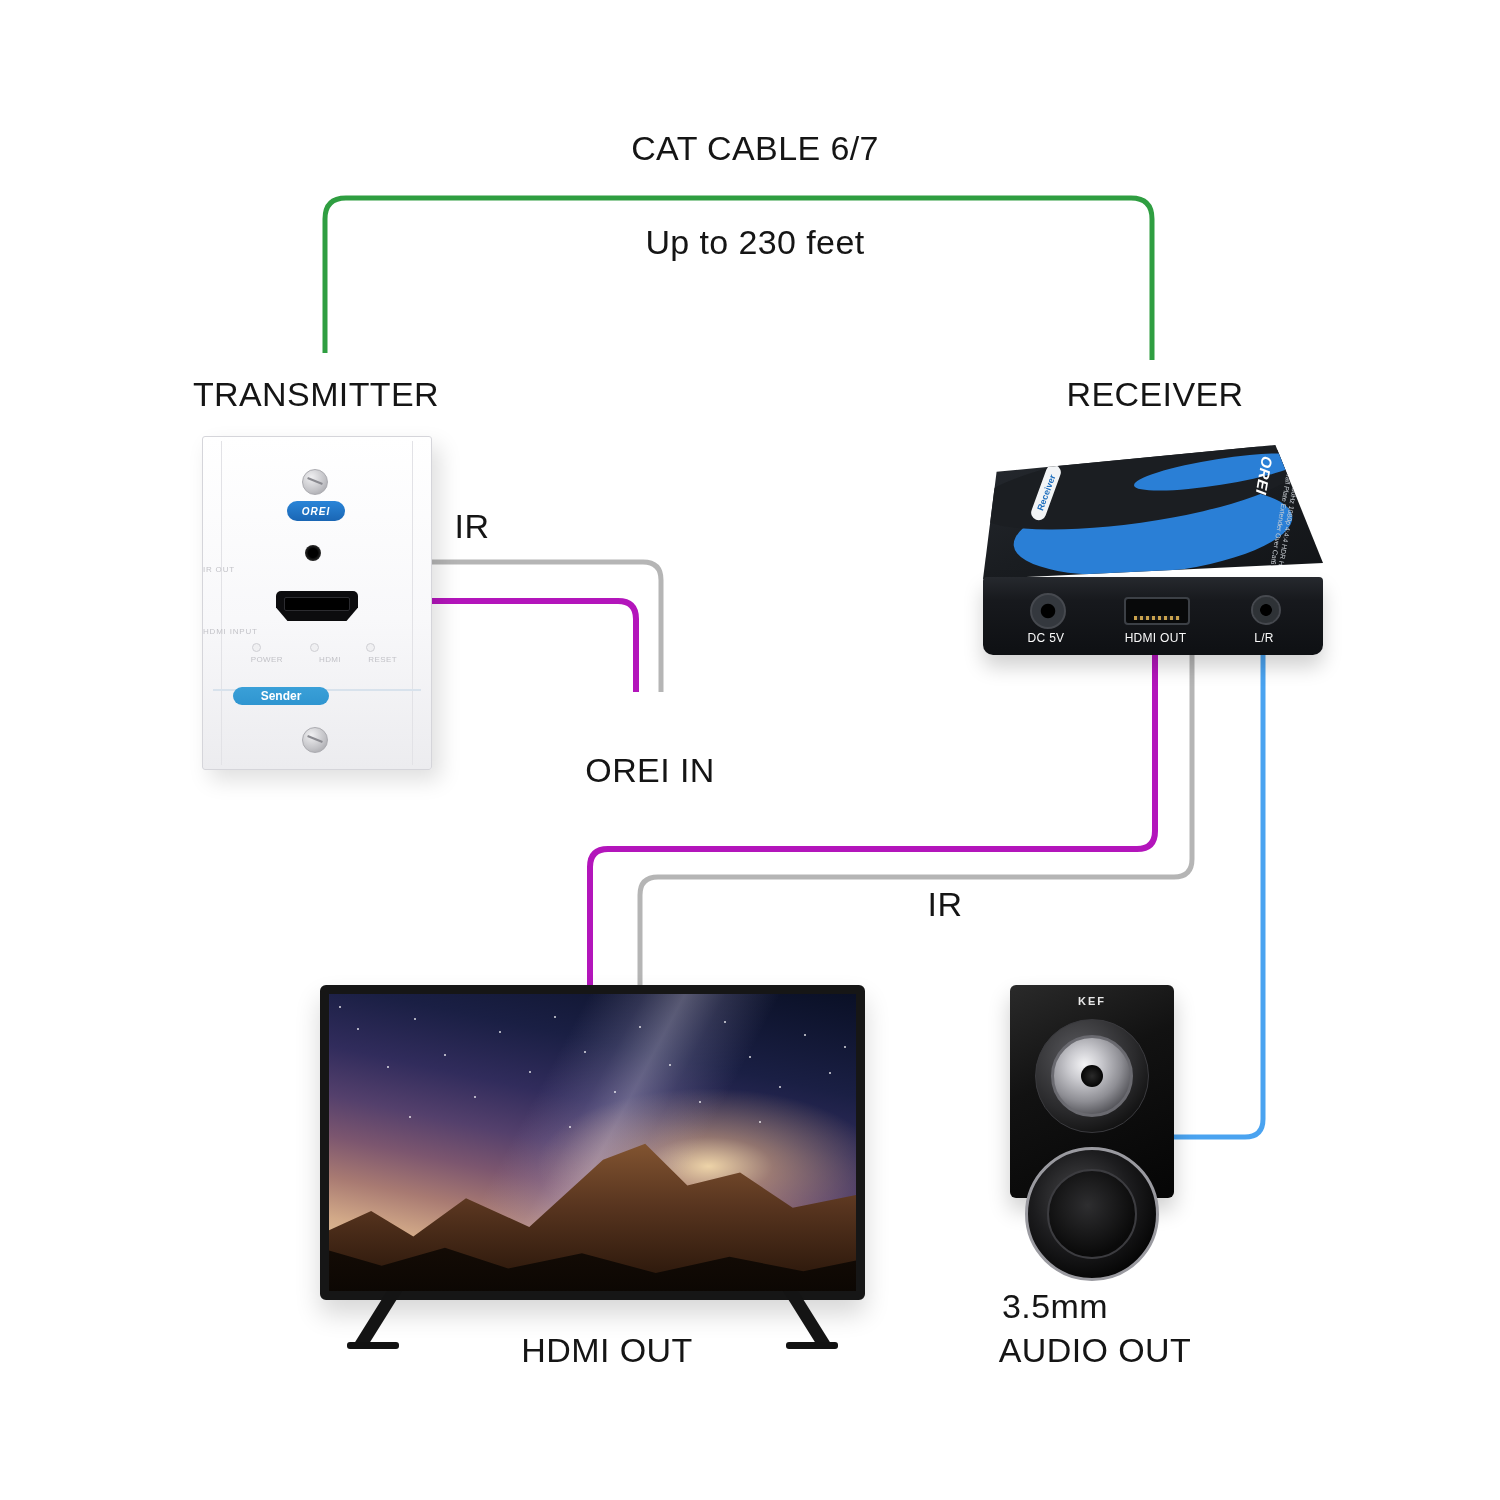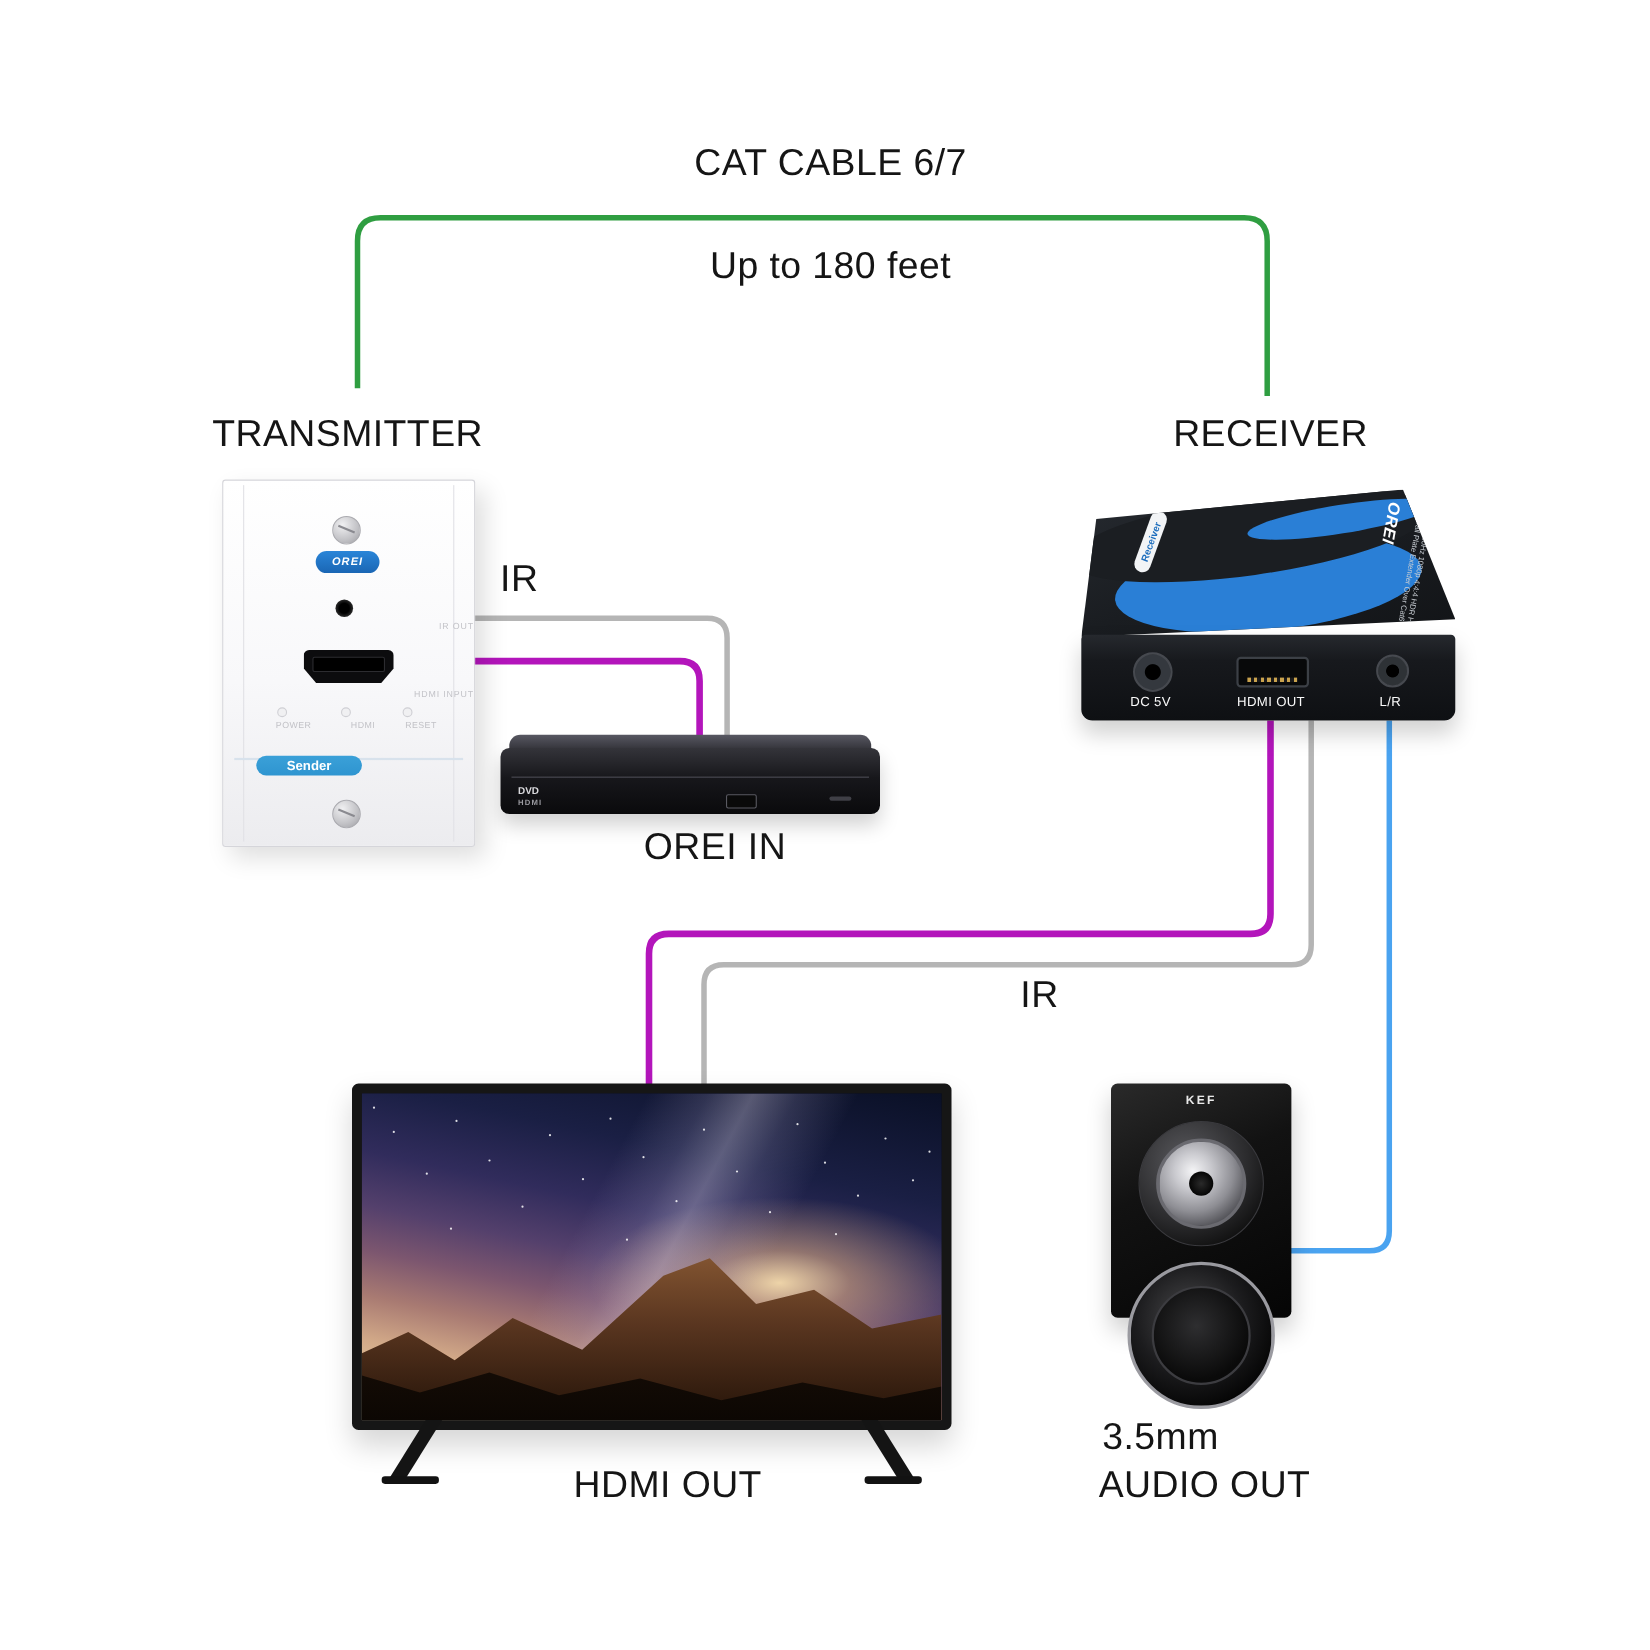--- a/index.html
+++ b/index.html
@@ -37,21 +37,21 @@
   .screw{position:absolute;width:24px;height:24px;border-radius:50%;
     background:radial-gradient(circle at 35% 30%,#f0f0f2,#c2c2c6 60%,#9d9da2);
     border:1px solid #ababb0;}
   .screw::after{content:"";position:absolute;left:4px;right:4px;top:10px;height:2px;
     background:#8a8a90;transform:rotate(22deg);}
   .orei-pill{position:absolute;left:84px;top:64px;width:58px;height:20px;border-radius:10px;
     background:linear-gradient(180deg,#2a85d8,#1a66b4);display:flex;align-items:center;justify-content:center;
     color:#fff;font-size:10px;font-weight:bold;font-style:italic;letter-spacing:1px;}
   .ir-jack{position:absolute;left:102px;top:108px;width:16px;height:16px;border-radius:50%;
     background:radial-gradient(circle,#000 40%,#2a2a2a 70%,#606066);}
-  .tiny-label{position:absolute;left:0;right:0;text-align:right;color:#c3c3c8;
+  .tiny-label{position:absolute;left:0;right:0;text-align:left;color:#c3c3c8;
     font-size:8px;letter-spacing:.8px;}
   .hdmi-port{position:absolute;left:73px;top:154px;width:82px;height:30px;background:#0c0c0e;
     border-radius:5px;clip-path:polygon(0 0,100% 0,100% 55%,86% 100%,14% 100%,0 55%);}
   .hdmi-port-inner{position:absolute;left:8px;top:6px;right:8px;height:12px;background:#000;
     border:1px solid #2c2c30;border-radius:2px;}
   .status-dot{position:absolute;top:206px;width:7px;height:7px;border-radius:50%;
     background:#f0f0f2;border:1px solid #cfcfd4;}
   .status-text{position:absolute;top:218px;text-align:right;color:#c2c2c7;font-size:8px;letter-spacing:.4px;}
   .tx-divider{position:absolute;left:10px;right:10px;top:252px;height:2px;background:#d8e2ec;}
   .sender-badge{position:absolute;left:30px;top:250px;width:96px;height:18px;border-radius:9px;
@@ -162,21 +162,21 @@
   <svg class="cables" width="1500" height="1500" viewBox="0 0 1500 1500">
     <path class="p-green" d="M325 353 V219 Q325 198 346 198 H1131 Q1152 198 1152 219 V360"></path>
     <path class="p-gray" d="M430 562 H643 Q661 562 661 580 V692"></path>
     <path class="p-purple" d="M430 601 H618 Q636 601 636 619 V692"></path>
     <path class="p-purple" d="M1155 655 V831 Q1155 849 1137 849 H608 Q590 849 590 867 V995"></path>
     <path class="p-gray" d="M1192 655 V859 Q1192 877 1174 877 H658 Q640 877 640 895 V995"></path>
     <path class="p-blue" d="M1263 655 V1119 Q1263 1137 1245 1137 H1170"></path>
   </svg>
 
   <div class="lbl lbl-lg" style="left:555px;top:128px;width:400px">CAT CABLE 6/7</div>
-  <div class="lbl lbl-lg" style="left:555px;top:222px;width:400px">Up to 180 feet</div>
+  <div class="lbl lbl-lg" style="left:555px;top:222px;width:400px">Up to 230 feet</div>
   <div class="lbl lbl-lg" style="left:166px;top:374px;width:300px">TRANSMITTER</div>
   <div class="lbl lbl-lg" style="left:1005px;top:374px;width:300px">RECEIVER</div>
   <div class="lbl lbl-lg" style="left:440px;top:506px;width:64px">IR</div>
   <div class="lbl lbl-lg" style="left:500px;top:750px;width:300px">OREI IN</div>
   <div class="lbl lbl-lg" style="left:910px;top:884px;width:70px">IR</div>
   <div class="lbl lbl-lg" style="left:457px;top:1330px;width:300px">HDMI OUT</div>
   <div class="lbl lbl-lg" style="left:955px;top:1286px;width:200px">3.5mm</div>
   <div class="lbl lbl-lg" style="left:995px;top:1330px;width:200px">AUDIO OUT</div>
 
   <div id="transmitter">
@@ -198,32 +198,20 @@
     <div class="status-text" style="left:24px;width:56px">POWER</div>
     <div class="status-text" style="left:82px;width:56px">HDMI</div>
     <div class="status-text" style="left:138px;width:56px">RESET</div>
     <div class="tx-divider"></div>
     <div class="sender-badge">
       <span>Sender</span>
     </div>
     <div class="screw" style="left:99px;top:290px"></div>
   </div>
 
-  <div id="dvd">
-    <div class="dvd-top"></div>
-    <div class="dvd-body">
-      <div class="dvd-seam"></div>
-      <div class="dvd-logos">
-        <div>DVD</div>
-        <div class="sub">HDMI</div>
-      </div>
-      <div class="dvd-usb"></div>
-      <div class="dvd-led"></div>
-    </div>
-  </div>
 
   <div id="receiver">
     <div class="rx-top">
       <div class="rx-swoosh-main"></div>
       <div class="rx-swoosh-cut"></div>
       <div class="rx-swoosh-sliver"></div>
       <div class="rx-tag">Receiver</div>
       <div class="rx-brand">OREI</div>
       <div class="rx-sidetext">4K@60Hz 1080p 4:4:4 HDR HDMI Wall Plate Extender Over Cat6</div>
     </div>

